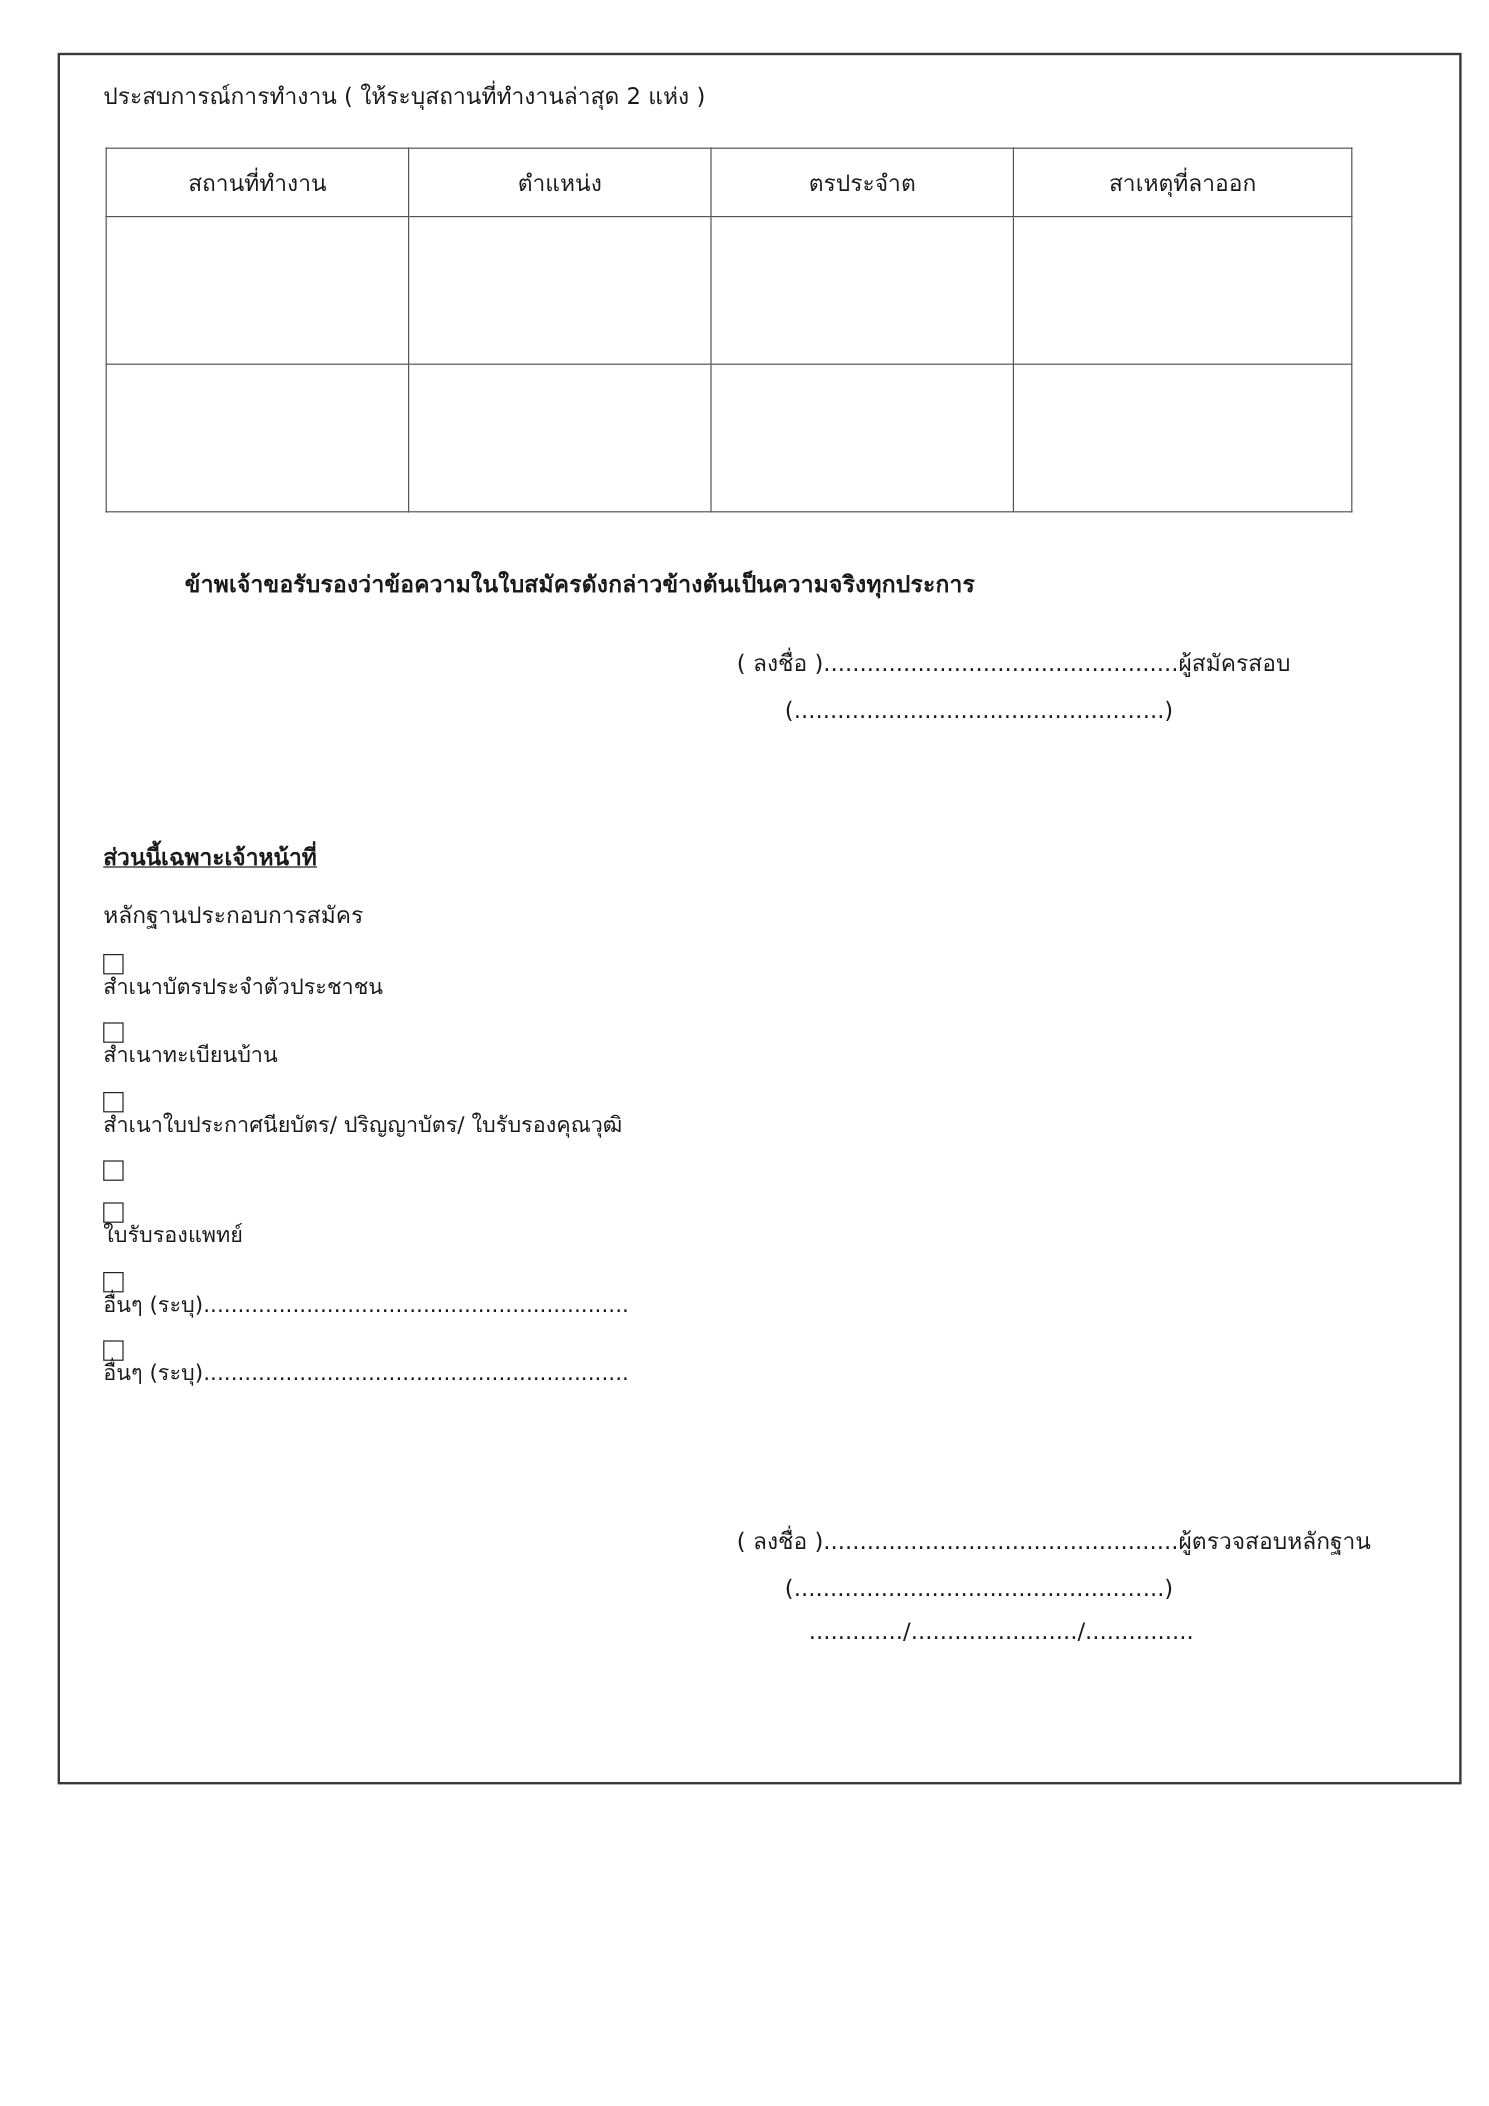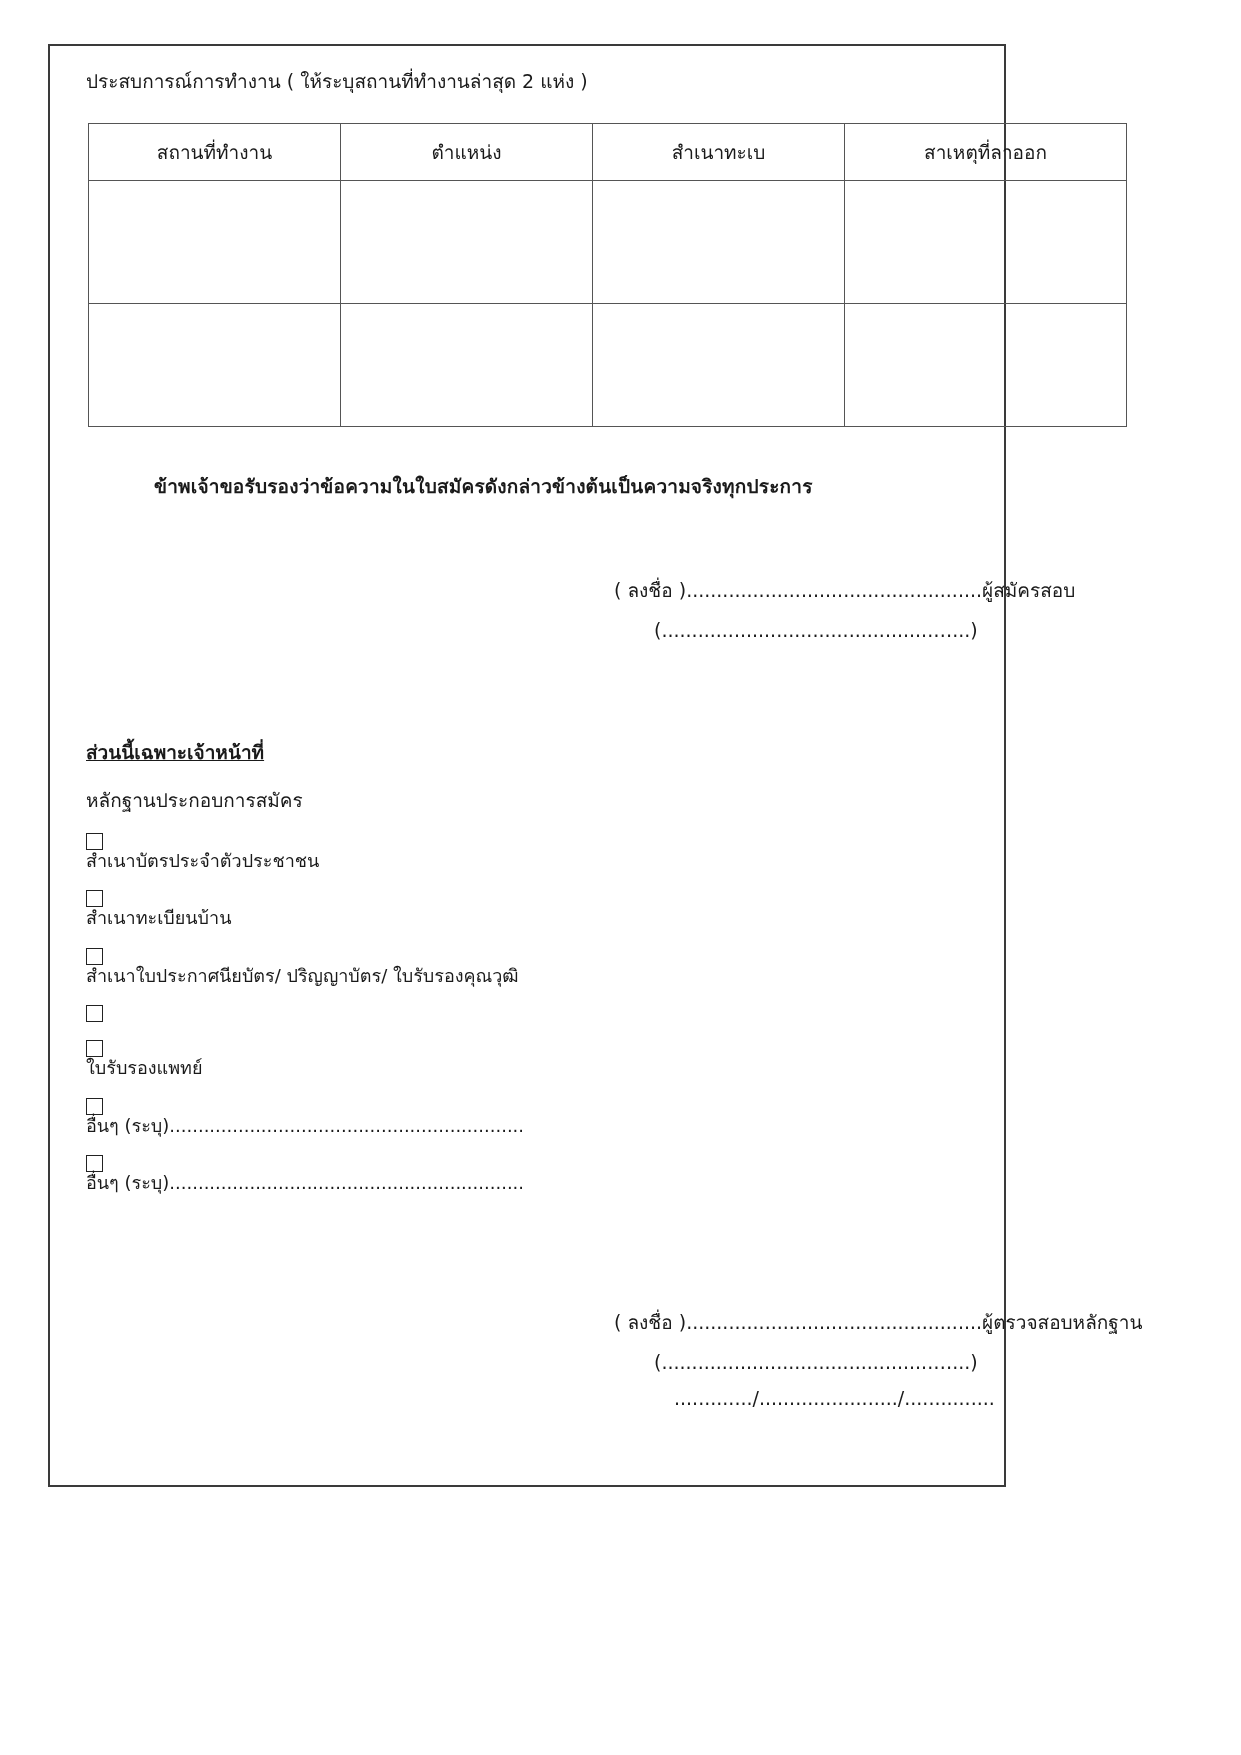--- a/index.html
+++ b/index.html
@@ -11,21 +11,21 @@
     width: 1241px;
     height: 1755px;
     font-family: "DejaVu Sans", "Liberation Sans", sans-serif;
     color: #1a1a1a;
     position: relative;
   }
   .page {
     position: absolute;
     left: 48px;
     top: 44px;
-    width: 958px;
+    width: 1170px;
     height: 1443px;
     border: 2px solid #3a3a3a;
     box-sizing: border-box;
   }
   .inner {
     position: relative;
     width: 100%;
     height: 100%;
     box-sizing: border-box;
     padding: 18px 24px;
@@ -54,21 +54,21 @@
   table.exp td {
     height: 120px;
   }
   .certify {
     margin: 44px 0 0 80px;
     font-size: 19px;
     font-weight: bold;
     letter-spacing: .2px;
   }
   .sign-block-1 {
-    margin-top: 74px;
+    margin-top: 36px;
     text-align: left;
   }
   .sign-line {
     font-size: 19px;
     white-space: pre;
   }
   .sign-row-1 {
     margin-left: 540px;
   }
   .sign-row-2 {
@@ -128,21 +128,21 @@
       <colgroup>
         <col style="width:252px">
         <col style="width:252px">
         <col style="width:252px">
         <col style="width:282px">
       </colgroup>
       <thead>
         <tr>
           <th>สถานที่ทำงาน</th>
           <th>ตำแหน่ง</th>
-          <th>สำเนาทะเบ</th>
+          <th>ตรประจำต</th>
           <th>สาเหตุที่ลาออก</th>
         </tr>
       </thead>
       <tbody>
         <tr>
           <td></td>
           <td></td>
           <td></td>
           <td></td>
         </tr>

